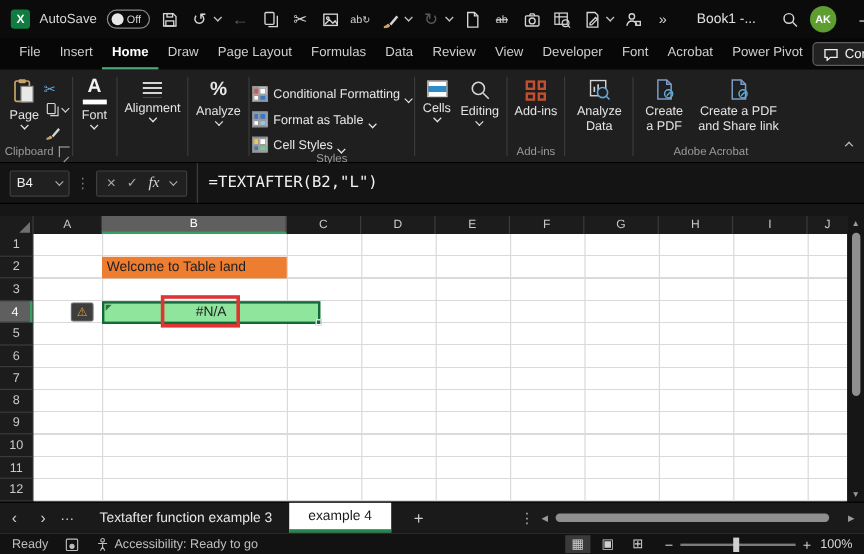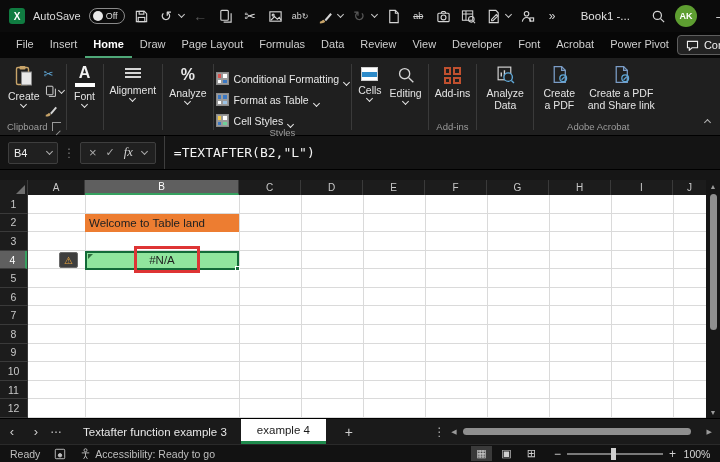--- a/index.html
+++ b/index.html
@@ -83,21 +83,21 @@
 .colh:nth-child(1){width:57px}
 .colh:nth-child(2){width:154px;background:#5F5F5F;color:#fff;border-bottom:2px solid #35A05F}
 .colh:nth-child(10){width:33px;border-right:none}
 .gridbody{position:absolute;top:15px;left:0;right:0;bottom:0;display:flex}
 .rowheads{width:28px;background:#1C1C1C;border-right:1px solid #3A3A3A}
 .rowh{height:18.58px;border-bottom:1px solid #3A3A3A;color:#C9C9C9;font-size:10.5px;display:flex;align-items:center;justify-content:center}
 .rowh:nth-child(4){background:#5F5F5F;color:#fff;border-right:2px solid #35A05F}
 .cellsarea{position:relative;flex:1;background:repeating-linear-gradient(to bottom,#fff 0,#fff 17.58px,#DADADA 17.58px,#DADADA 18.58px)}
 .vline{position:absolute;top:0;bottom:0;width:1px;background:#DADADA}
 .cell-b2{position:absolute;left:57px;top:18.58px;width:154px;height:18.58px;background:#ED7D31;color:#212121;font-size:11.5px;display:flex;align-items:center;padding-left:4px}
-.cell-b4{position:absolute;left:57px;top:55.7px;width:154px;height:19.6px;background:#90E59D;border:2px solid #136A38;color:#1F1F1F;font-size:11.5px;display:flex;align-items:center;justify-content:center}
+.cell-b4{position:absolute;left:57px;top:55.7px;width:182px;height:19.6px;background:#90E59D;border:2px solid #136A38;color:#1F1F1F;font-size:11.5px;display:flex;align-items:center;justify-content:center}
 .fillhandle{position:absolute;right:-3px;bottom:-3px;width:5px;height:5px;background:#136A38;border:1px solid #fff}
 .errtri{position:absolute;left:1px;top:1px;width:0;height:0;border-top:5px solid #2F6F3F;border-right:5px solid transparent}
 .warn-btn{position:absolute;left:31px;top:57px;width:19px;height:16px;background:#3E3E3E;border:1px solid #6A6A6A;border-radius:2px;display:flex;align-items:center;justify-content:center;font-size:10px;color:#E8A33D}
 .annotation{position:absolute;left:106px;top:51px;width:66px;height:27px;border:3px solid #DE3434;z-index:5}
 
 
 .vscroll{position:absolute;top:180px;right:0;width:14px;height:238px;background:#161616;display:flex;flex-direction:column;align-items:center}
 .vscroll .arr{font-size:7px;color:#9A9A9A;height:12px;display:flex;align-items:center}
 .vscroll .thumb{width:7px;height:136px;background:#8F8F8F;border-radius:4px;margin-top:2px}
 .vscroll .spacer2{flex:1}
@@ -273,21 +273,21 @@
 <div class="ribbon">
 
   <div class="rgroup">
     <div class="rgroup-content">
       <div class="bigbtn">
         <svg width="20" height="22" viewBox="0 0 20 22">
             <rect x="2.5" y="2.5" width="12" height="17" rx="1.5" fill="none" stroke="#C8A469" stroke-width="1.4"></rect>
             <rect x="5.5" y="1" width="6" height="3.4" rx="1" fill="#C8A469"></rect>
             <rect x="7.5" y="7" width="10" height="13" fill="#E8E8E8" stroke="#8A8A8A" stroke-width="1"></rect>
           </svg>
-        <span class="lbl">Create</span>
+        <span class="lbl">Page</span>
         <i class="chv"></i>
       </div>
       <div class="smallcol">
         <span class="smallbtn">
             <span style="color:#5FA8D8;font-size:12px">✂</span>
           </span>
         <span class="smallbtn">
           <svg width="13" height="13" viewBox="0 0 16 16" fill="none" stroke="#D5D5D5" stroke-width="1.2">
               <rect x="3" y="1.5" width="8" height="10.5" rx="1"></rect>
               <path d="M6 14h8V4.5"></path>

